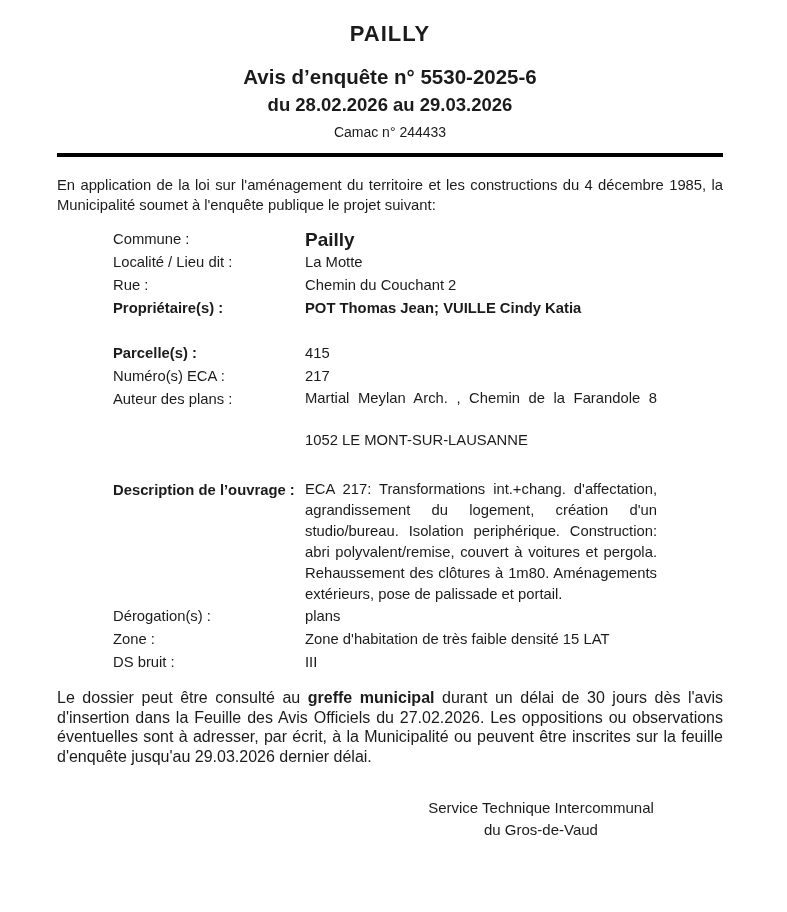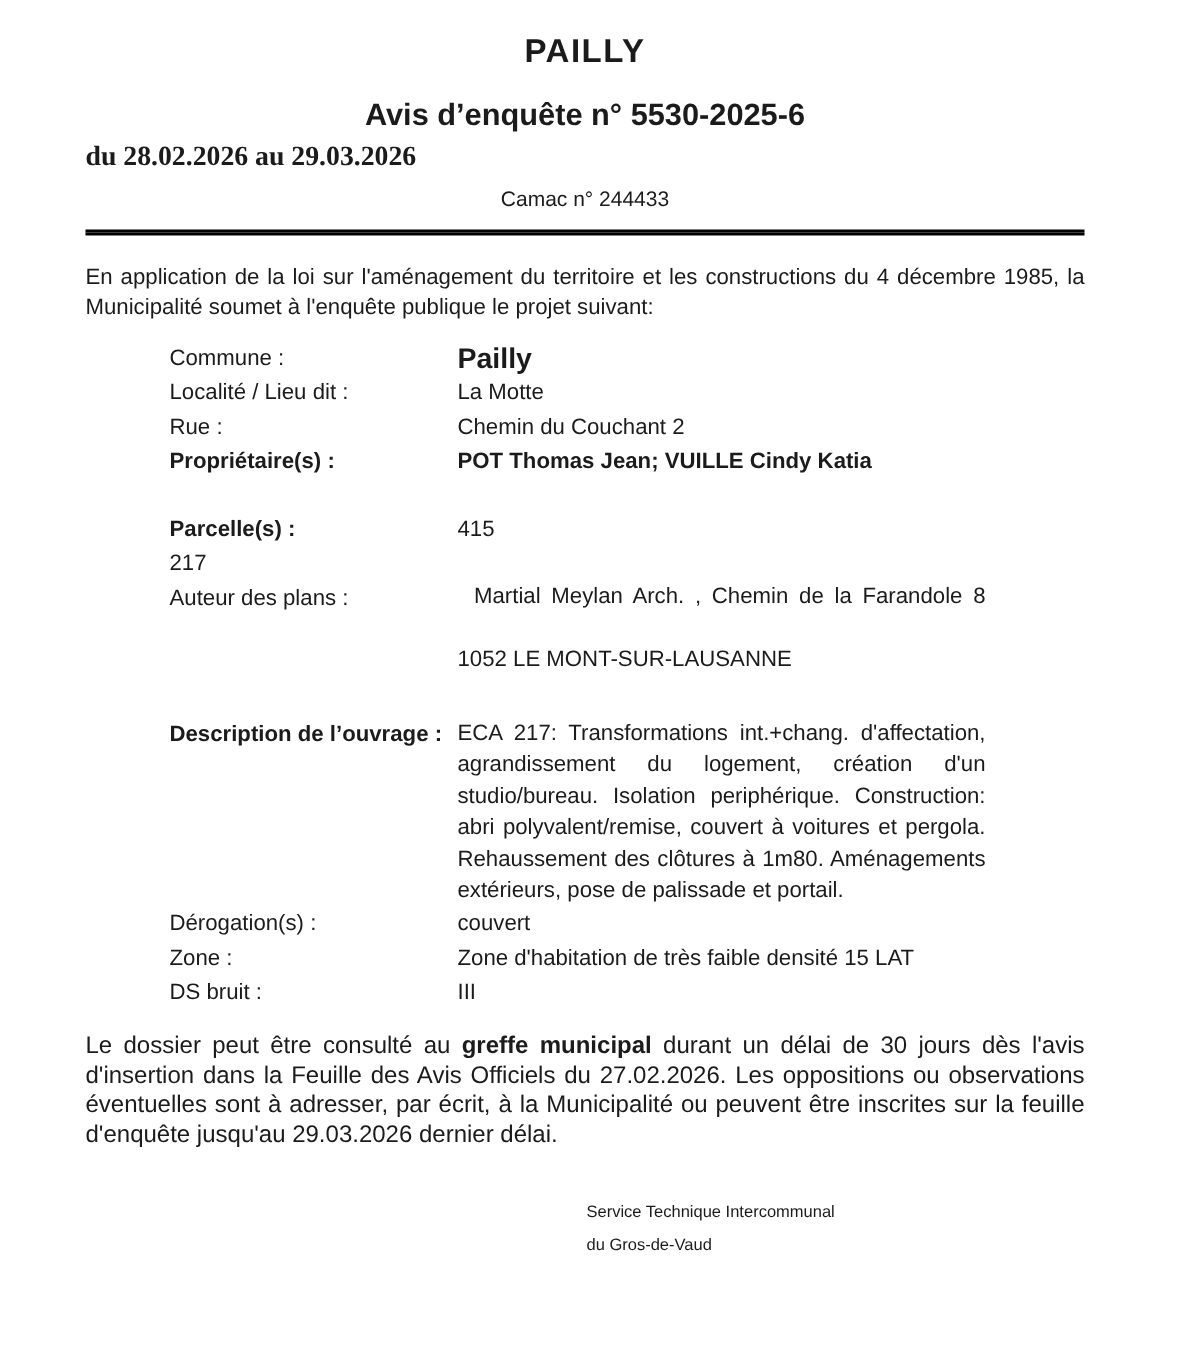--- a/index.html
+++ b/index.html
@@ -28,24 +28,24 @@
   }
   .notice-title {
     margin-top: 16px;
     text-align: center;
     font-size: 20.5px;
     font-weight: bold;
     line-height: 26px;
   }
   .date-range {
     margin-top: 3px;
+    text-align: center;
     font-size: 18.5px;
     font-weight: bold;
     line-height: 24px;
-    font-family: Liberation Serif, serif;
   }
   .camac-ref {
     margin-top: 6px;
     text-align: center;
     font-size: 14px;
     line-height: 18px;
   }
   .double-rule {
     margin-top: 12px;
     height: 3px;
@@ -82,21 +82,22 @@
   .footer-para {
     margin-top: 14px;
     font-size: 16px;
     line-height: 19.5px;
     text-align: justify;
   }
   .signature {
     margin-top: 31px;
     margin-left: 334px;
     width: 300px;
-    font-size: 11px;
+    text-align: center;
+    font-size: 15px;
     line-height: 22px;
   }
 </style>
 </head>
 <body>
 
 <div class="page">
 
   <div class="doc-title">PAILLY</div>
   <div class="notice-title">Avis d’enquête n° 5530-2025-6</div>
@@ -126,39 +127,40 @@
       <span class="value bold">POT Thomas Jean; VUILLE Cindy Katia</span>
     </div>
 
     <div class="gap-small"></div>
 
     <div class="row">
       <span class="label bold">Parcelle(s) :</span>
       <span class="value">415</span>
     </div>
     <div class="row">
+      <span class="label">Numéro(s) ECA :</span>
       <span class="value">217</span>
     </div>
     <div class="row">
       <span class="label">Auteur des plans :</span>
       <span class="multiline-value">
-        <span class="stretch" style="display:block;margin-left:11px;">Martial Meylan Arch. , Chemin de la Farandole 8</span>
+        <span class="stretch" style="display:block;">Martial Meylan Arch. , Chemin de la Farandole 8</span>
         <span style="display:block;">1052 LE MONT-SUR-LAUSANNE</span>
       </span>
     </div>
 
     <div class="gap-desc"></div>
 
     <div class="row">
       <span class="label bold">Description de l’ouvrage :</span>
       <span class="multiline-value">ECA 217: Transformations int.+chang. d'affectation, agrandissement du logement, création d'un studio/bureau. Isolation periphérique. Construction: abri polyvalent/remise, couvert à voitures et pergola. Rehaussement des clôtures à 1m80. Aménagements extérieurs, pose de palissade et portail.</span>
     </div>
     <div class="row">
       <span class="label">Dérogation(s) :</span>
-      <span class="value">couvert</span>
+      <span class="value">plans</span>
     </div>
     <div class="row">
       <span class="label">Zone :</span>
       <span class="value">Zone d'habitation de très faible densité 15 LAT</span>
     </div>
     <div class="row">
       <span class="label">DS bruit :</span>
       <span class="value">III</span>
     </div>
 

